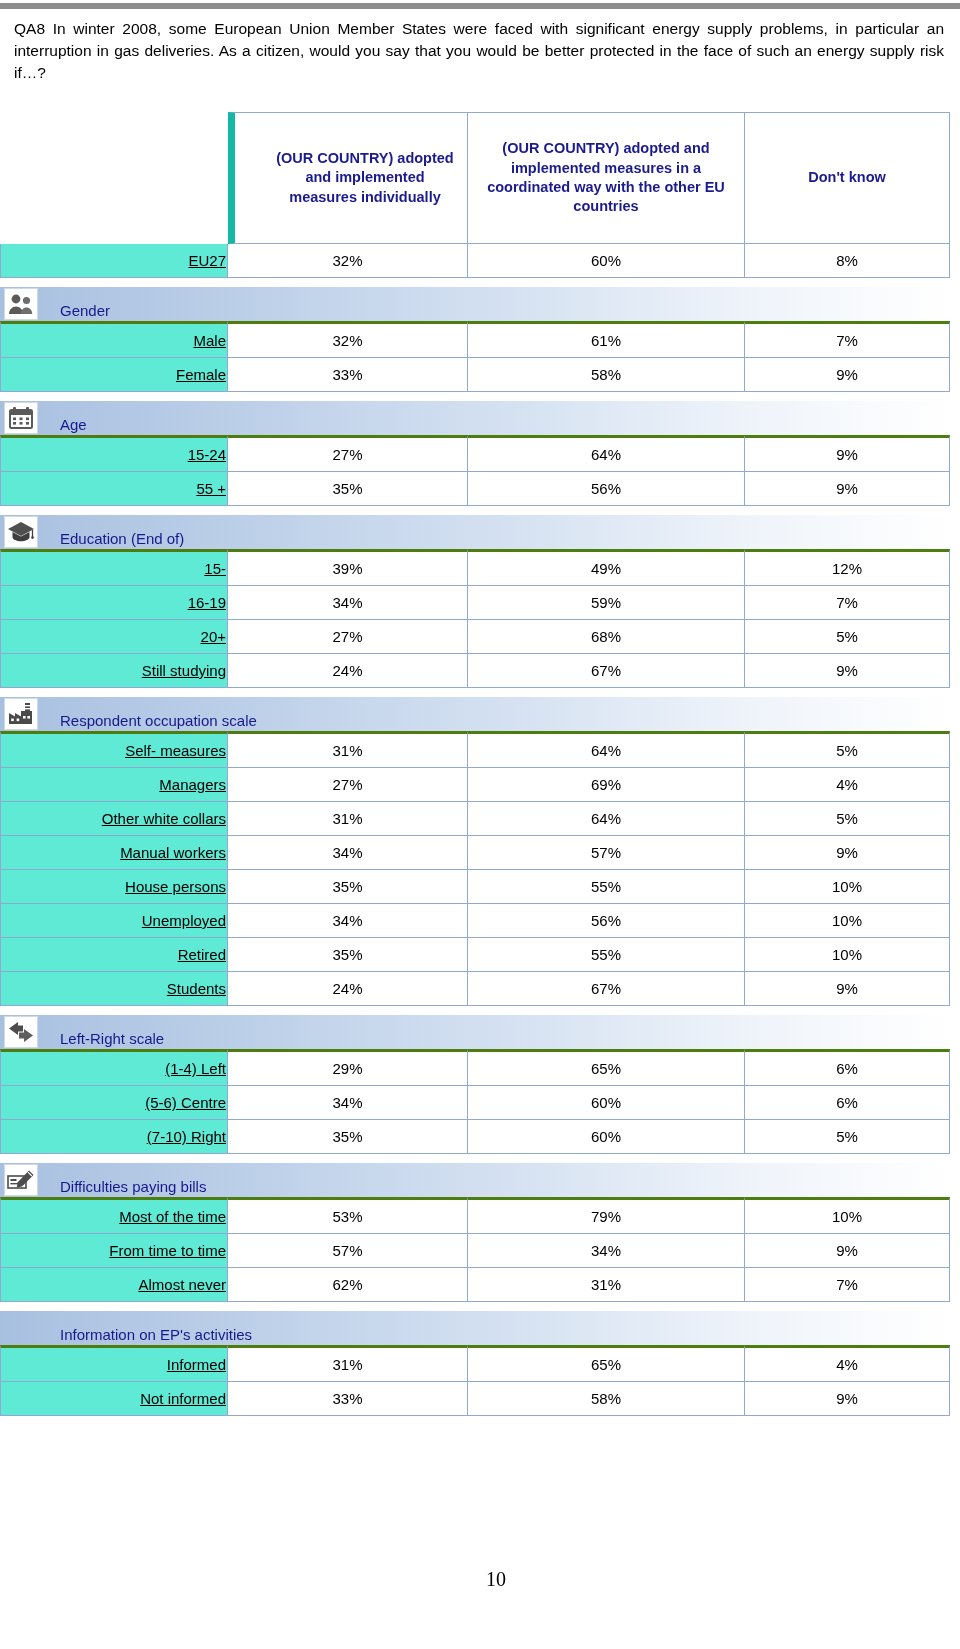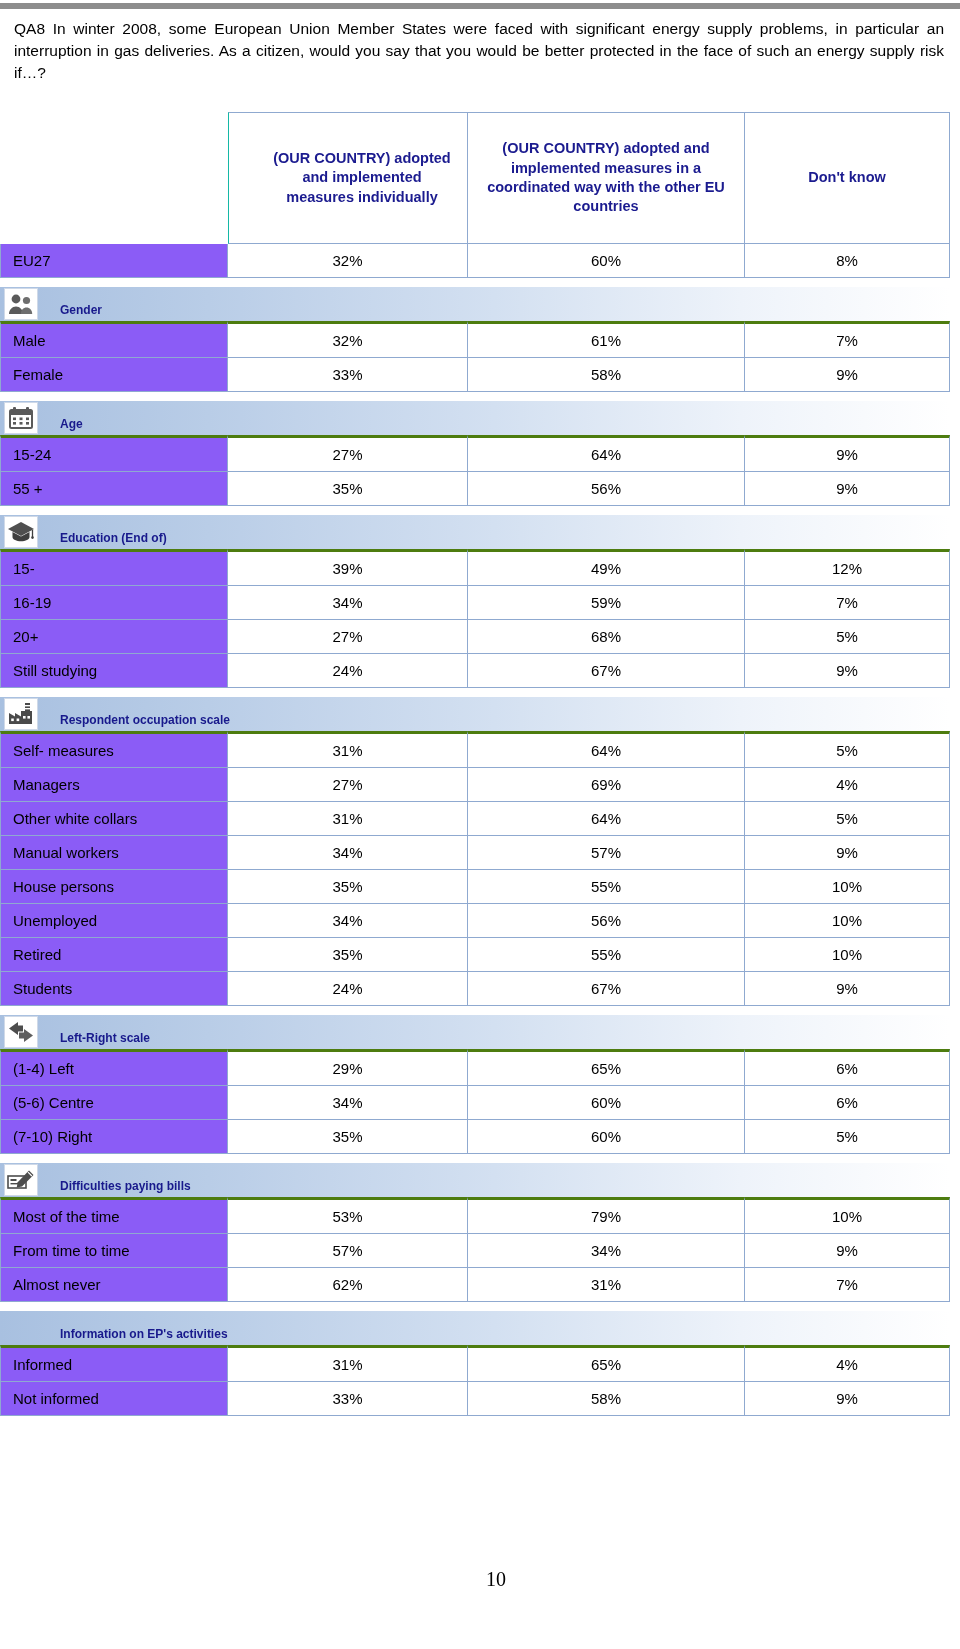--- a/index.html
+++ b/index.html
@@ -69,37 +69,38 @@
     background: #ffffff;
     border-top: 1px solid #8fa9d0;
     border-bottom: 1px solid #8fa9d0;
     border-right: 1px solid #8fa9d0;
   }
   tr.head th.corner {
     background: #ffffff;
     border: none;
   }
   tr.head th.first-data {
-    border-left: 1px solid #14b8a6;
+    border-left: 7px solid #14b8a6;
     padding-left: 38px;
   }
 
   
   tr.datarow td {
     height: 31px;
     font-size: 15px;
     border-bottom: 1px solid #8fa9d0;
     border-right: 1px solid #8fa9d0;
   }
   tr.datarow td.lbl {
-    background: #8b5cf6;
+    background: #5eead4;
     color: #000000;
     padding-left: 12px;
-    text-align: left;
+    text-align: right;
     border-left: 1px solid #8fa9d0;
+    text-decoration: underline;
   }
   tr.datarow td.val {
     background: #ffffff;
     text-align: center;
     color: #000000;
   }
   tr.datarow.topline td {
     border-top: 3px solid #4d7c0f;
   }
 
@@ -126,22 +127,22 @@
     display: flex;
     align-items: center;
     justify-content: center;
     flex: 0 0 auto;
   }
   .sec-icon.blank {
     background: transparent;
     border: none;
   }
   .sec-title {
-    font-size: 12px;
-    font-weight: bold;
+    font-size: 15px;
+    font-weight: normal;
     color: #18198c;
     margin-left: 22px;
     white-space: nowrap;
     margin-top: 12px;
   }
   tr.spacer td {
     height: 9px;
     padding: 0;
     border: none;
     background: #ffffff;

